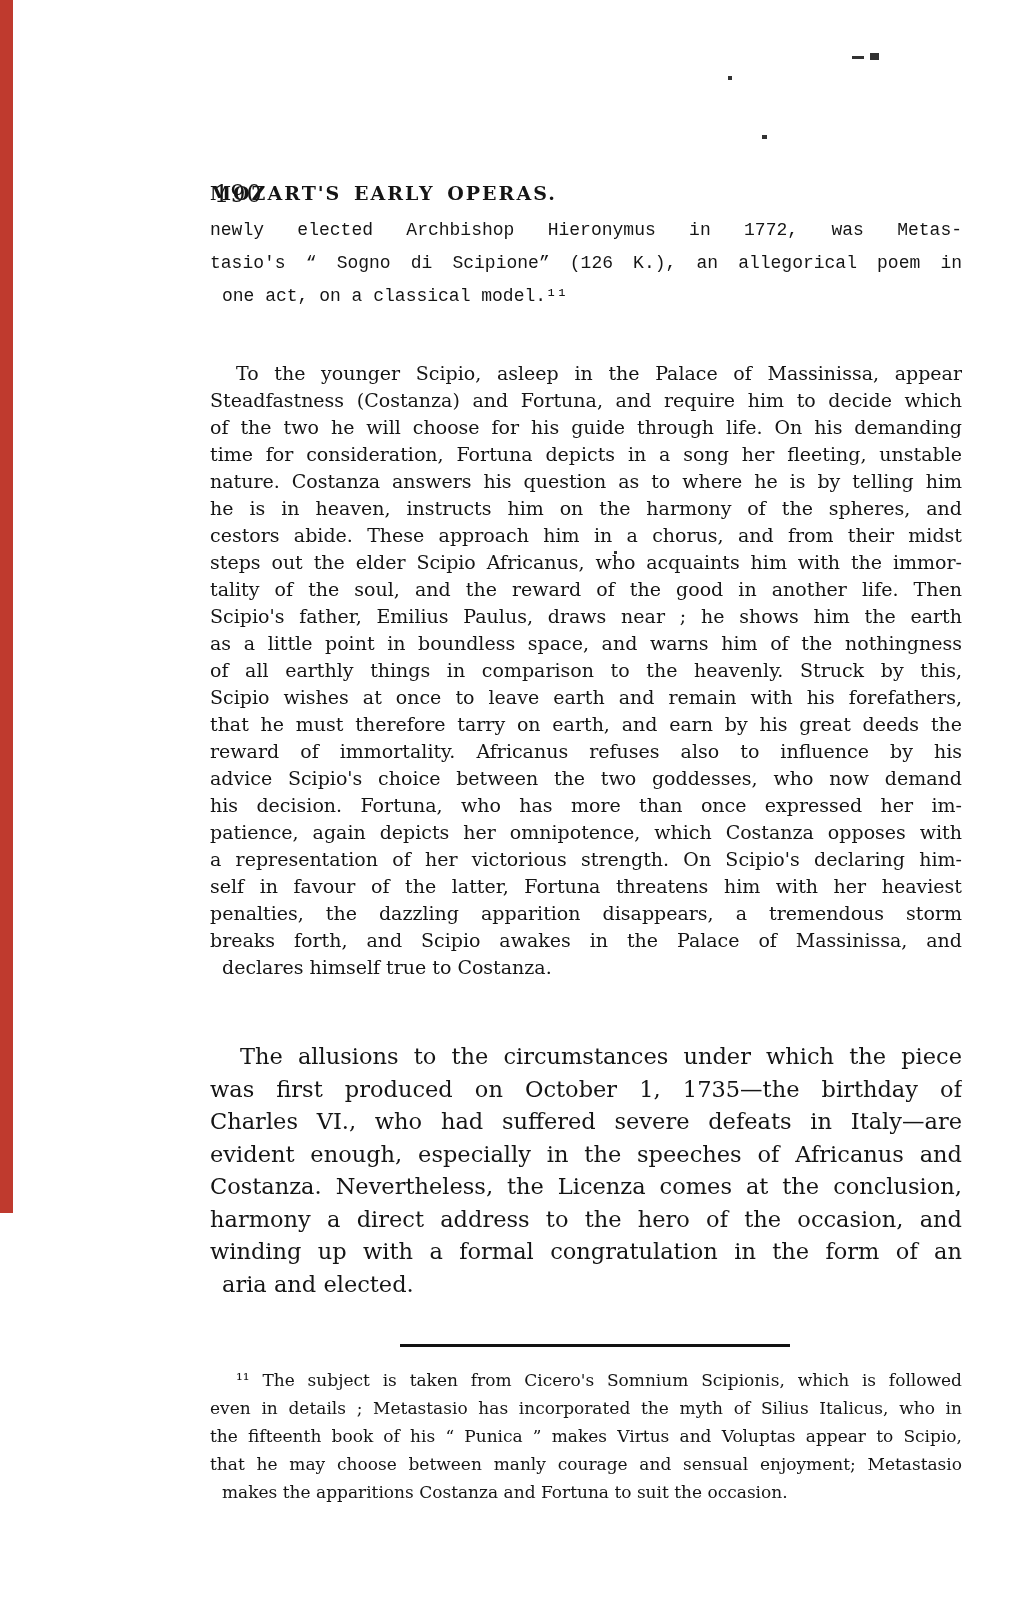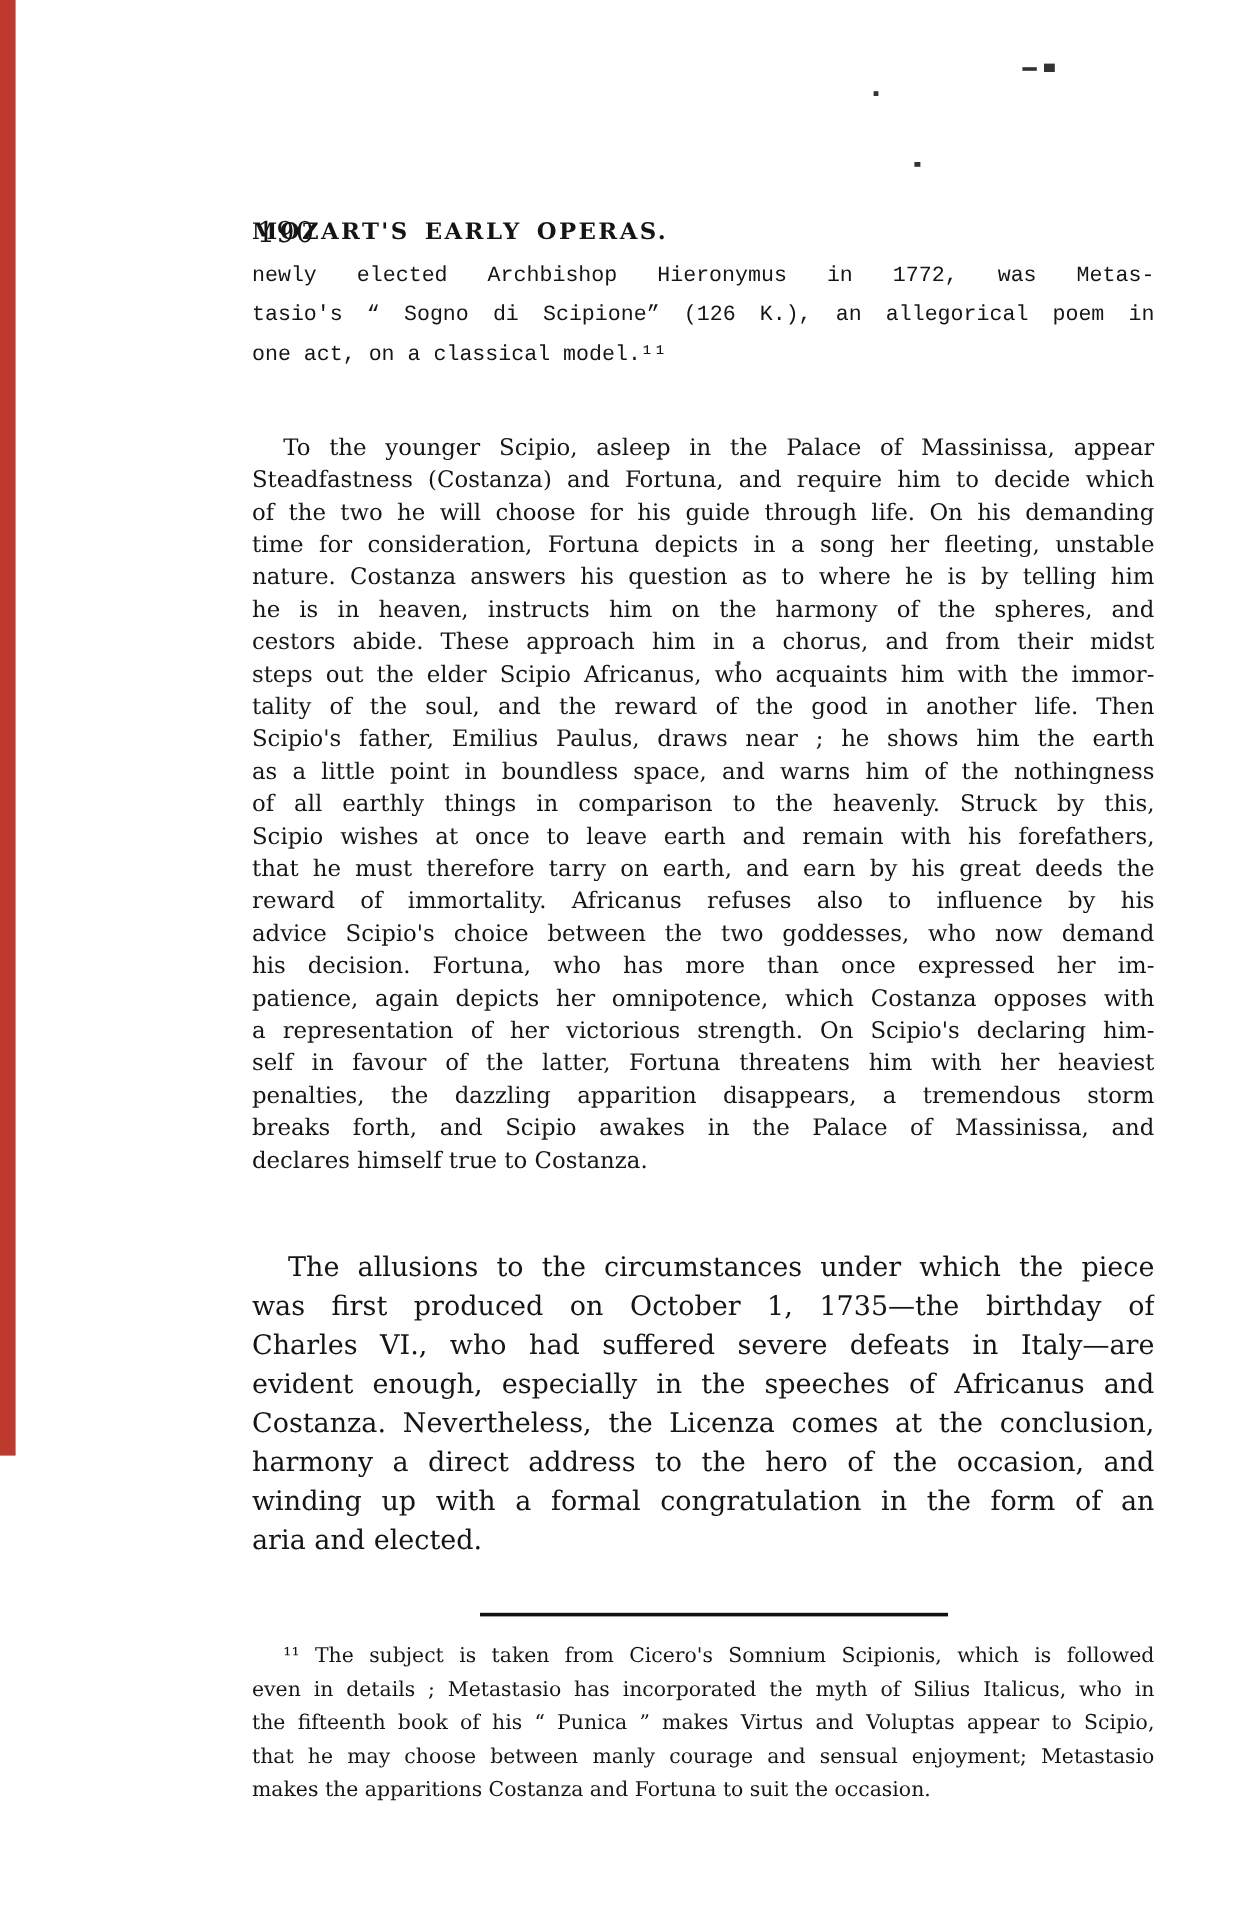--- a/index.html
+++ b/index.html
@@ -60,20 +60,21 @@
     width: 752px;
   }
   .jline {
     text-align: justify;
     text-align-last: justify;
     white-space: normal;
     overflow: hidden;
   }
   .jline.last {
     text-align-last: left;
+    margin-left: 12px;
   }
   #intro-paragraph {
     top: 214px;
     font-size: 18px;
     line-height: 33px;
     font-family: Liberation Mono, monospace;
   }
   #synopsis-paragraph {
     top: 360px;
     font-size: 19px;

